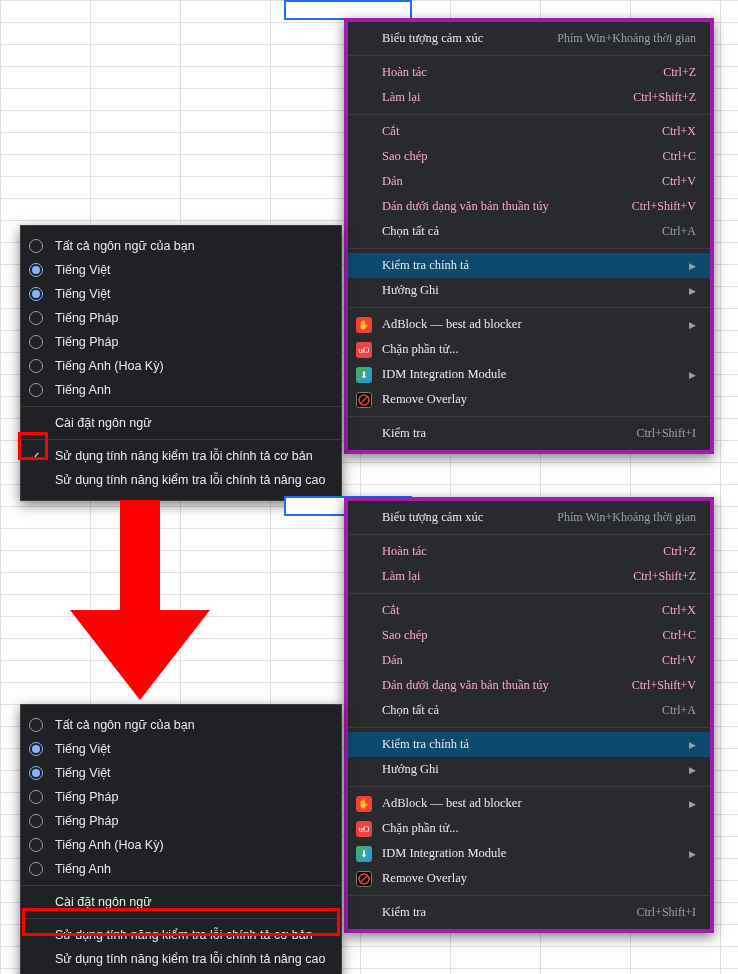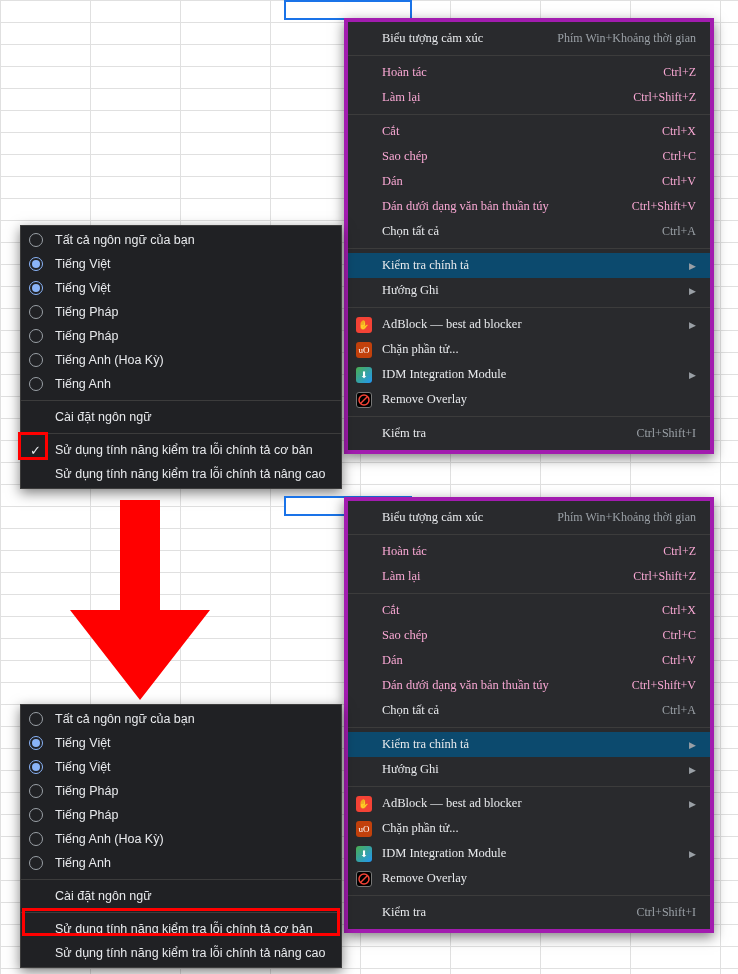--- a/index.html
+++ b/index.html
@@ -60,38 +60,38 @@
   width: 16px;
   height: 16px;
   border-radius: 3px;
   display: flex;
   align-items: center;
   justify-content: center;
   font-size: 9px;
   color: #fff;
 }
 .ext-adblock { background: #f44336; }
-.ext-ublock { background: #c2410c; }
+.ext-ublock { background: #ef4444; }
 .ext-idm { background: linear-gradient(135deg,#4caf50,#2196f3); }
 .ext-remove { background: #000; border: 1px solid #777; border-radius: 50%; }
 .ext-remove svg { width: 12px; height: 12px; }
 .cm-divider {
   height: 1px;
   background: #3c3c3c;
   margin: 4px 0;
 }
 .submenu {
   position: absolute;
   background: #202124;
   border: 1px solid #3c3c3c;
   color: #e8eaed;
   font-size: 12.5px;
   min-width: 322px;
   box-shadow: 0 4px 12px rgba(0,0,0,.5);
-  padding: 2px 0;
+  padding: 8px 0;
 }
 .sm-item {
   display: flex;
   align-items: center;
   padding: 5px 14px 5px 34px;
   position: relative;
   cursor: default;
 }
 .sm-item .radio {
   position: absolute;

